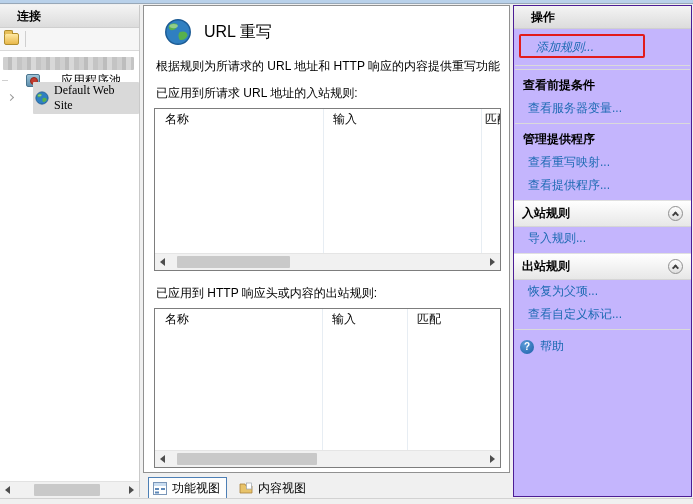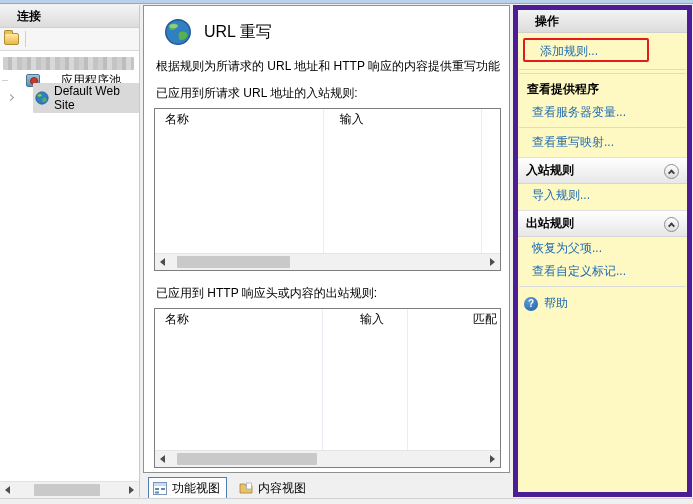--- a/index.html
+++ b/index.html
@@ -32,62 +32,62 @@
   .tree-ico { width:14px; height:13px; margin-right:5px; flex:0 0 auto; }
   .apppool-ico { border-radius:2px; background:linear-gradient(#9fc4d8,#5e8fae); border:1px solid #4a748e; position:relative; }
   .apppool-ico::after { content:""; position:absolute; right:1px; bottom:1px; width:6px; height:6px;
     border-radius:50%; background:#c23b2e; border:1px solid #8e2a20; }
   .sitefolder-ico { background:linear-gradient(#ffe2a8,#ddab55); border:1px solid #a8813d; border-radius:2px; position:relative; }
   .sitefolder-ico::before { content:""; position:absolute; left:-1px; top:-3px; width:6px; height:2px;
     background:#e8bc66; border:1px solid #a8813d; border-bottom:none; }
   .expander { width:5px; height:5px; border-top:1px solid #9a9a9a; border-right:1px solid #9a9a9a;
     transform:rotate(45deg); margin:0 4px 0 8px; flex:0 0 auto; }
   .selected-row { background:#d9d9d9; border-radius:1px; display:flex; align-items:center;
-    padding:1px 4px 1px 2px; }
+    padding:1px 4px 1px 2px;font-family:Liberation Serif, serif; }
   .globe { width:14px; height:14px; flex:0 0 auto; }
   .hscroll { position:absolute; left:0; bottom:0; width:100%; height:16px; background:#f1f1f1;
     border-top:1px solid #e2e2e2; }
   .hs-arrow { position:absolute; top:4px; width:0; height:0; border-top:4px solid transparent; border-bottom:4px solid transparent; }
   .hs-left { left:5px; border-right:5px solid #4d4d4d; }
   .hs-right { right:5px; border-left:5px solid #4d4d4d; }
   .hs-thumb { position:absolute; top:2px; height:12px; background:#c9c9c9; border-radius:1px; }
 
   
   .main-panel { position:absolute; left:143px; top:5px; width:367px; height:468px;
     background:#fff; border:1px solid #919191; padding:8px 8px 0 10px; }
   .main-title-row { display:flex; align-items:center; gap:12px; margin:4px 0 12px 10px; }
   .main-title { font-size:16px; }
   .main-desc { white-space:nowrap; overflow:hidden; margin:0 0 10px 2px; }
   .tbl-label { white-space:nowrap; overflow:hidden; margin:0 0 6px 2px; }
   .rules-table { position:relative; width:347px; border:1px solid #7d7d7d; background:#fff; margin-bottom:14px; }
   .rt-inbound { height:163px; }
   .rt-outbound { height:160px; }
-  .rt-head { display:flex; height:20px; align-items:center;gap:28px; }
+  .rt-head { display:flex; height:20px; align-items:center; }
   .rt-cell { padding-left:10px; overflow:hidden; white-space:nowrap; height:100%; line-height:20px; }
   .rt-cols { position:absolute; top:0; bottom:17px; left:0; right:0; pointer-events:none; }
   .col-sep { position:absolute; top:0; bottom:0; width:1px; background:#e7edf3; }
   .rt-scroll { position:absolute; left:0; right:0; bottom:0; height:17px; background:#f1f1f1; border-top:1px solid #e5e5e5; }
 
   
   .tabs-row { position:absolute; left:148px; top:477px; display:flex; gap:8px; align-items:center; }
   .view-tab { display:flex; align-items:center; gap:5px; padding:2px 6px 2px 4px; }
   .view-tab.sel { border:1px solid #4d7fb5; background:#fdfdfd; }
   .tab-ico { width:14px; height:13px; }
 
   
   .right-panel { position:absolute; left:513px; top:5px; width:179px; height:492px;
-    background:#fef9c3; border:5px solid #4c1d95; }
+    background:#c4b5fd; border:1px solid #4c1d95; }
   .act-body { padding-top:4px; }
   .act-link { color:#1d6ab3; padding:3px 4px 3px 14px; cursor:pointer; white-space:nowrap; }
-  .act-addrule { position:relative; padding-left:22px; padding-top:6px; padding-bottom:6px; }
+  .act-addrule { position:relative; padding-left:22px; padding-top:6px; padding-bottom:6px;font-style:italic; }
   .red-box { position:absolute; left:5px; top:1px; width:126px; height:24px;
     border:2px solid #e21b1b; border-radius:2px; pointer-events:none; }
   .act-bold { font-weight:bold; padding:4px 4px 3px 9px; white-space:nowrap; }
   .act-div { height:1px; background:#dadada; margin:3px 1px; }
-  .sec-head { display:flex; align-items:flex-end; justify-content:space-between; font-weight:bold;
+  .sec-head { display:flex; align-items:center; justify-content:space-between; font-weight:bold;
     background:linear-gradient(#ffffff,#e7e7e7); border-top:1px solid #e0e0e0; border-bottom:1px solid #d5d5d5;
     padding:4px 8px 4px 8px; margin-top:3px; }
   .chev-btn { width:15px; height:15px; border-radius:50%; border:1px solid #8f8f8f;
     background:linear-gradient(#ffffff,#dedede); display:flex; align-items:center; justify-content:center; }
   .chev-up { width:5px; height:5px; border-top:2px solid #3f3f3f; border-right:2px solid #3f3f3f;
     transform:rotate(-45deg) translate(-1px,1px); }
   .help-row { display:flex; align-items:center; gap:6px; padding:5px 4px 4px 6px; color:#1d6ab3; }
   .help-ico { width:14px; height:14px; border-radius:50%; background:radial-gradient(circle at 35% 30%,#5b9bd8,#1b5ea8);
     color:#fff; font-weight:bold; font-size:10px; line-height:14px; text-align:center; flex:0 0 auto; }
 
@@ -208,24 +208,26 @@
 
 <div class="right-panel">
   <div class="panel-header">操作</div>
   <div class="act-body">
     <div class="act-link act-addrule">
       <span>添加规则...</span>
       <span class="red-box"></span>
     </div>
     <div class="act-div"></div>
     <div class="act-div"></div>
-    <div class="act-bold">查看提供程序</div>
+    <div class="act-bold">查看前提条件</div>
     <div class="act-link">查看服务器变量...</div>
     <div class="act-div"></div>
+    <div class="act-bold">管理提供程序</div>
     <div class="act-link">查看重写映射...</div>
+    <div class="act-link">查看提供程序...</div>
     <div class="sec-head">
       <span>入站规则</span>
       <span class="chev-btn">
           <span class="chev-up"></span>
         </span>
     </div>
     <div class="act-link">导入规则...</div>
     <div class="sec-head">
       <span>出站规则</span>
       <span class="chev-btn">

